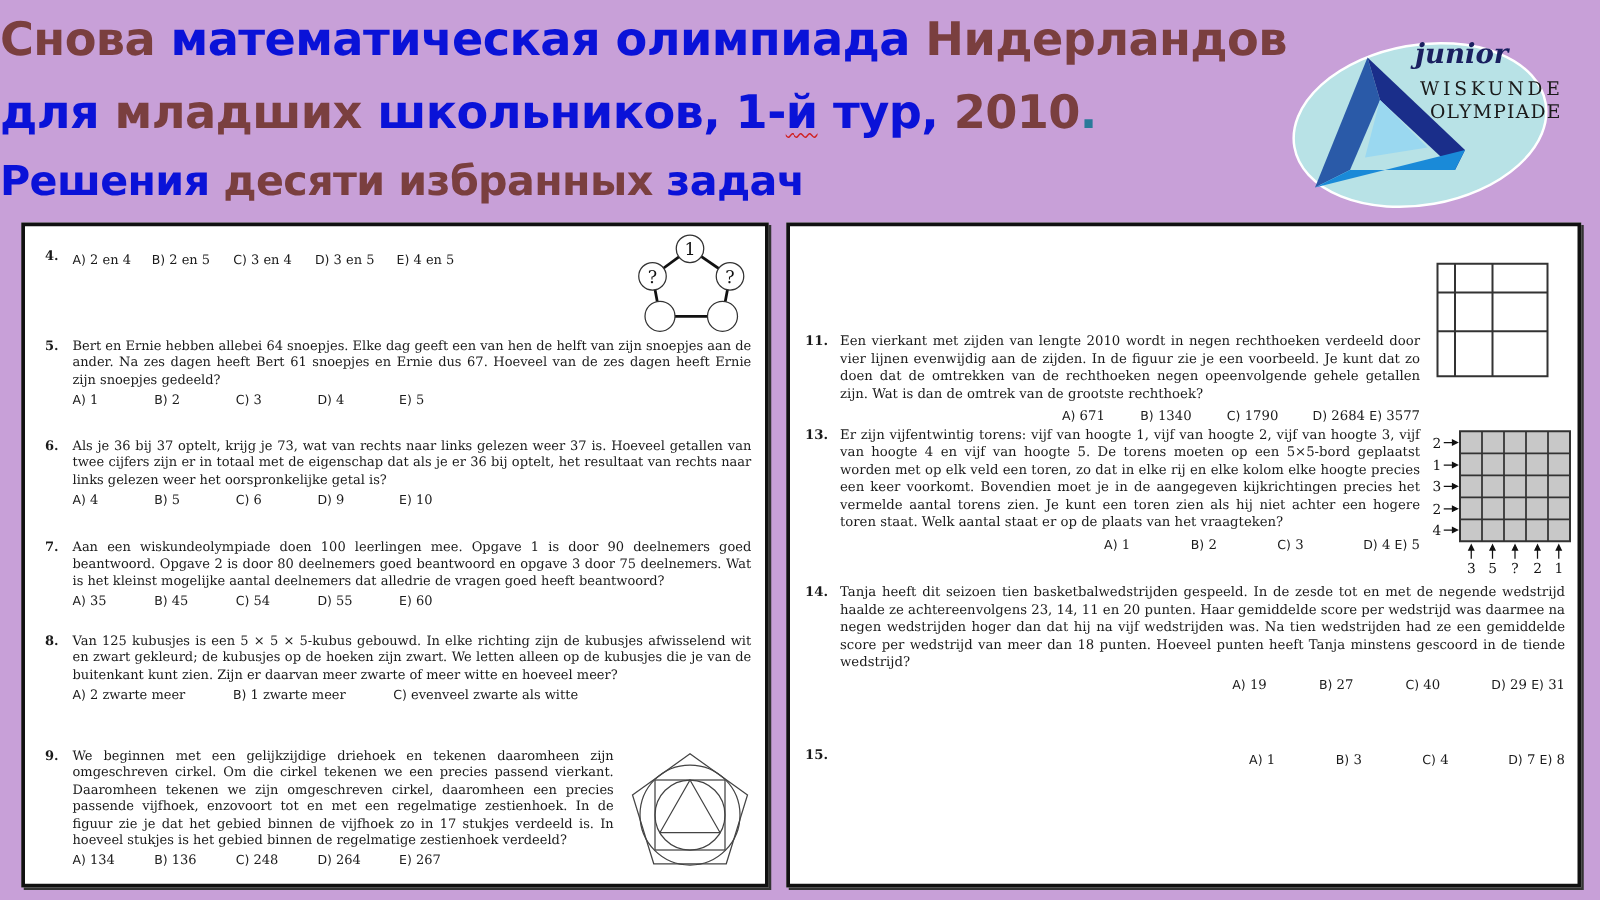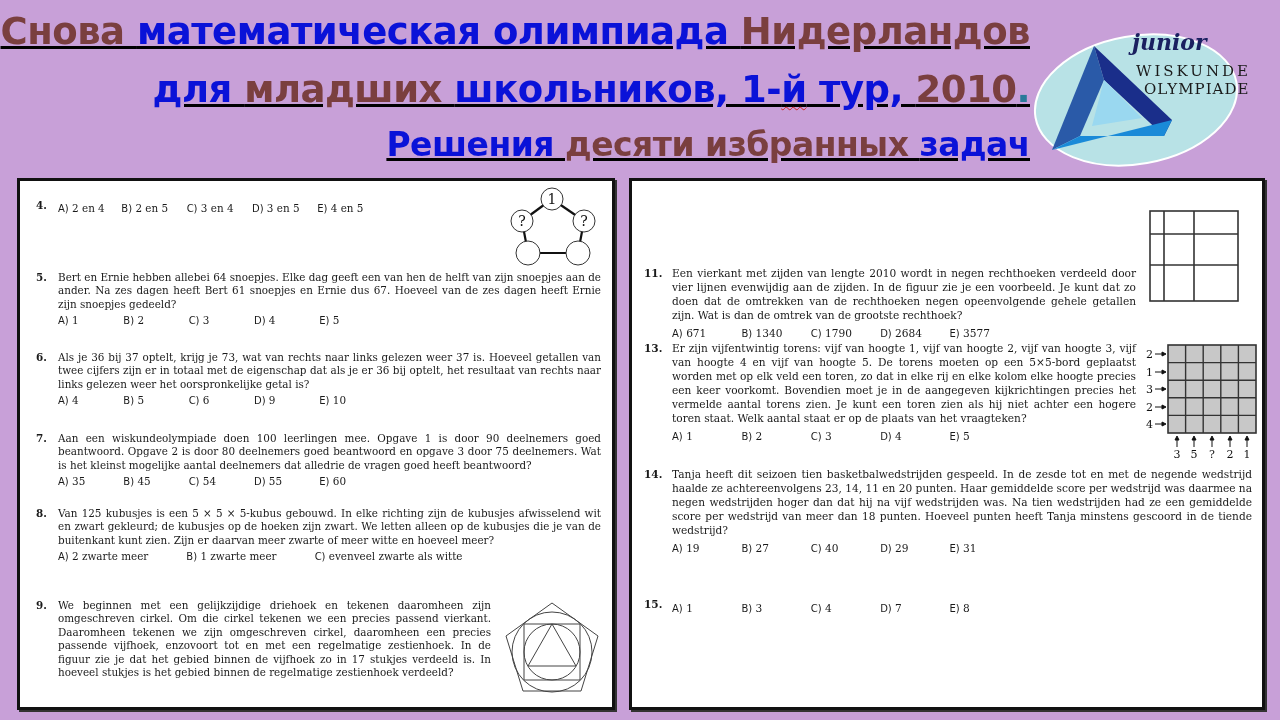--- a/index.html
+++ b/index.html
@@ -4,26 +4,25 @@
   <style>
     html, body { margin: 0; padding: 0; }
     body {
       width: 1280px; height: 720px; overflow: hidden;
       background: #c8a0d8;
       position: relative;
       font-family: "DejaVu Serif", serif;
     }
     .title {
       position: absolute; left: 0; width: 1030px;
-      text-align: right;
+      text-align: left;
       font-family: "DejaVu Sans", sans-serif;
       font-weight: bold;
       letter-spacing: -0.5px;
       white-space: nowrap;
-      text-decoration: underline;
     }
     .t1 { top: 10px; font-size: 37px; }
     .t2 { top: 68px; font-size: 37px; }
     .t3 { top: 125px; font-size: 33px; left: 0; width: 1030px; }
     .c-brown { color: #7a3f3f; }
     .c-blue { color: #0a12d8; }
     .c-teal { color: #2a7a9a; }
     .squiggle { text-decoration: underline wavy #d02020; text-decoration-thickness: 1px; text-underline-offset: 4px; }
 
     .logo { position: absolute; left: 1032px; top: 28px; width: 222px; height: 140px; }
@@ -42,21 +41,21 @@
     .problem .num {
       position: absolute; left: 0; top: 0; font-weight: bold;
     }
     .problem .text { margin-left: 22px; text-align: justify; }
     .answers { margin-left: 22px; margin-top: 3px; white-space: nowrap; }
     .answers span.opt { display: inline-block; }
     .answers .lbl { font-family: "DejaVu Sans", sans-serif; font-size: 10px; }
 
     .right-panel .problem { font-size: 10.6px; line-height: 14px; }
     .right-panel .problem .text { margin-left: 28px; }
-    .right-panel .answers { margin-left: 28px; margin-top: 4px; }
+    .right-panel .answers { margin-left: 28px; margin-top: 4px; text-align: right; }
 
     svg text { font-family: "DejaVu Serif", serif; }
   </style>
 </head>
 <body>
 
 <div class="title t1">
   <span class="c-brown">Снова </span><span class="c-blue">математическая олимпиада </span><span class="c-brown">Нидерландов</span>
 </div>
 <div class="title t2">
@@ -152,20 +151,27 @@
     <div class="answers">
       <span class="opt" style="width:125px"><span class="lbl">A)</span> <span>2 zwarte meer</span></span>
       <span class="opt" style="width:125px"><span class="lbl">B)</span> <span>1 zwarte meer</span></span>
       <span class="opt"><span class="lbl">C)</span> <span>evenveel zwarte als witte</span></span>
     </div>
   </div>
 
   <div class="problem" style="left:16px; top:418px; width:455px;">
     <span class="num">9.</span>
     <div class="text">We beginnen met een gelijkzijdige driehoek en tekenen daaromheen zijn omgeschreven cirkel. Om die cirkel tekenen we een precies passend vierkant. Daaromheen tekenen we zijn omgeschreven cirkel, daaromheen een precies passende vijfhoek, enzovoort tot en met een regelmatige zestienhoek. In de figuur zie je dat het gebied binnen de vijfhoek zo in 17 stukjes verdeeld is. In hoeveel stukjes is het gebied binnen de regelmatige zestienhoek verdeeld?</div>
+    <div class="answers">
+      <span class="opt" style="width:62px"><span class="lbl">A)</span> <span>134</span></span>
+      <span class="opt" style="width:62px"><span class="lbl">B)</span> <span>136</span></span>
+      <span class="opt" style="width:62px"><span class="lbl">C)</span> <span>248</span></span>
+      <span class="opt" style="width:62px"><span class="lbl">D)</span> <span>264</span></span>
+      <span class="opt"><span class="lbl">E)</span> <span>267</span></span>
+    </div>
   </div>
 
   <svg style="position:absolute; left:478px; top:418px; width:108px; height:100px;" viewBox="0 0 108 100">
     <g stroke="#444" stroke-width="1" fill="none">
       <polygon points="54,4 100,37 83,92 25,92 8,37"></polygon>
       <circle cx="54" cy="53" r="40"></circle>
       <rect x="26" y="25" width="56" height="56"></rect>
       <circle cx="54" cy="53" r="28"></circle>
       <polygon points="54,25 78,67 30,67"></polygon>
     </g>

